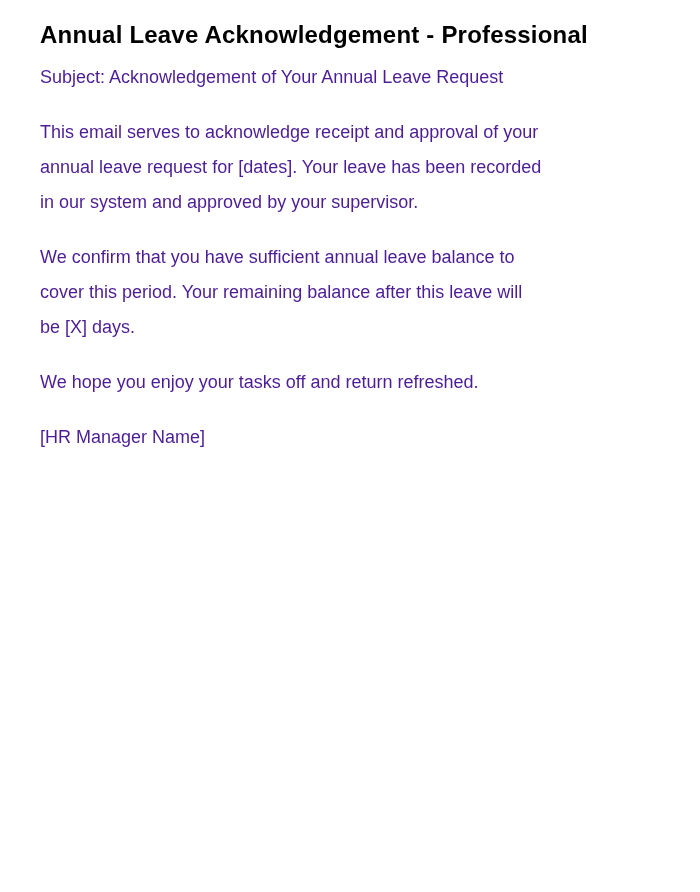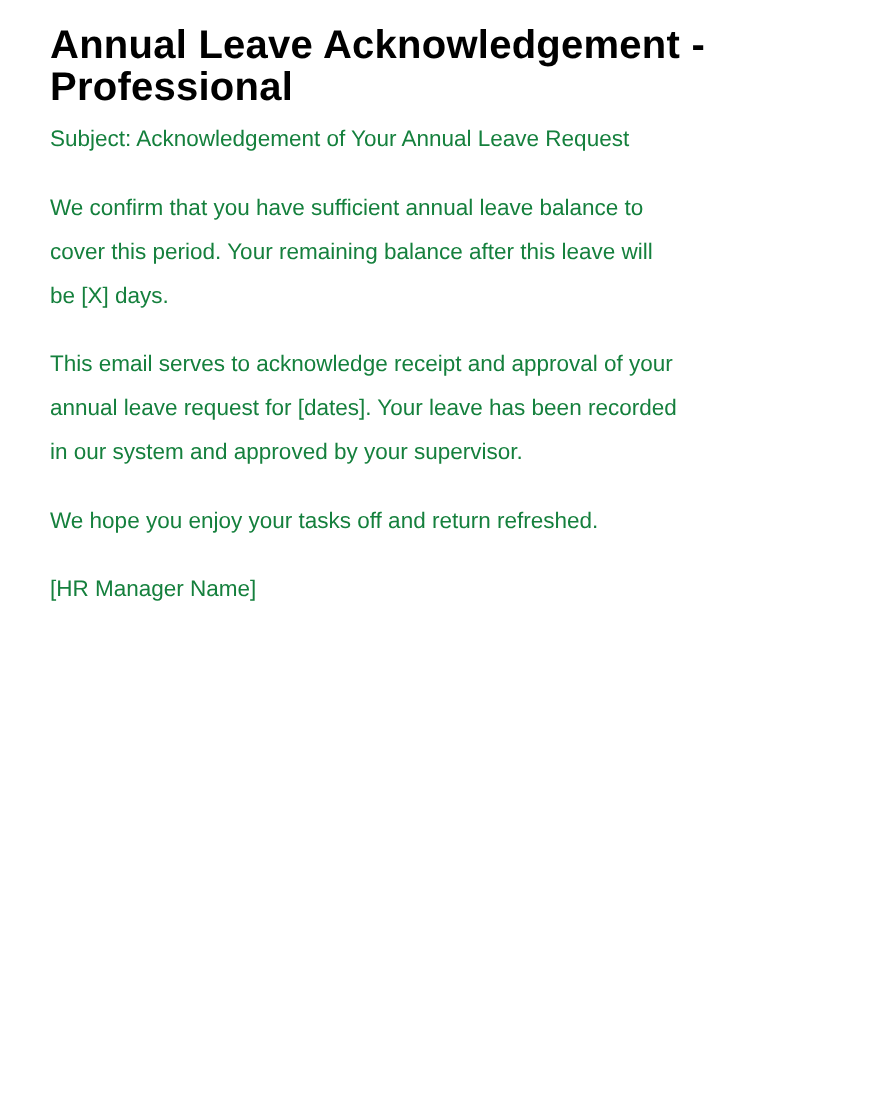--- a/index.html
+++ b/index.html
@@ -10,52 +10,52 @@
   .page {
     width: 700px;
     height: 892px;
     box-sizing: border-box;
     padding: 18px 40px 0 40px;
     background: #ffffff;
     overflow: hidden;
     font-family: "Liberation Sans", sans-serif;
   }
   .doc-title {
-    font-size: 32px;
+    font-size: 24px;
     line-height: 34px;
     font-weight: 700;
     color: #000000;
     margin: 0 0 8px 0;
     letter-spacing: 0.2px;
   }
   .body-text {
     font-size: 18px;
     line-height: 35px;
     font-weight: 400;
-    color: #15803d;
+    color: #4c1d95;
     margin: 0 0 20px 0;
     white-space: pre-line;
   }
 </style>
 </head>
 <body>
 
 <div class="page">
   <h1 class="doc-title">Annual Leave Acknowledgement - Professional</h1>
 
   <p class="body-text">Subject: Acknowledgement of Your Annual Leave Request</p>
 
 
+  <p class="body-text">This email serves to acknowledge receipt and approval of your
+annual leave request for [dates]. Your leave has been recorded
+in our system and approved by your supervisor.</p>
+
   <p class="body-text">We confirm that you have sufficient annual leave balance to
 cover this period. Your remaining balance after this leave will
 be [X] days.</p>
-
-  <p class="body-text">This email serves to acknowledge receipt and approval of your
-annual leave request for [dates]. Your leave has been recorded
-in our system and approved by your supervisor.</p>
 
 
   <p class="body-text">We hope you enjoy your tasks off and return refreshed.</p>
 
 
   <p class="body-text">[HR Manager Name]</p>
 
 
 </div>
 

